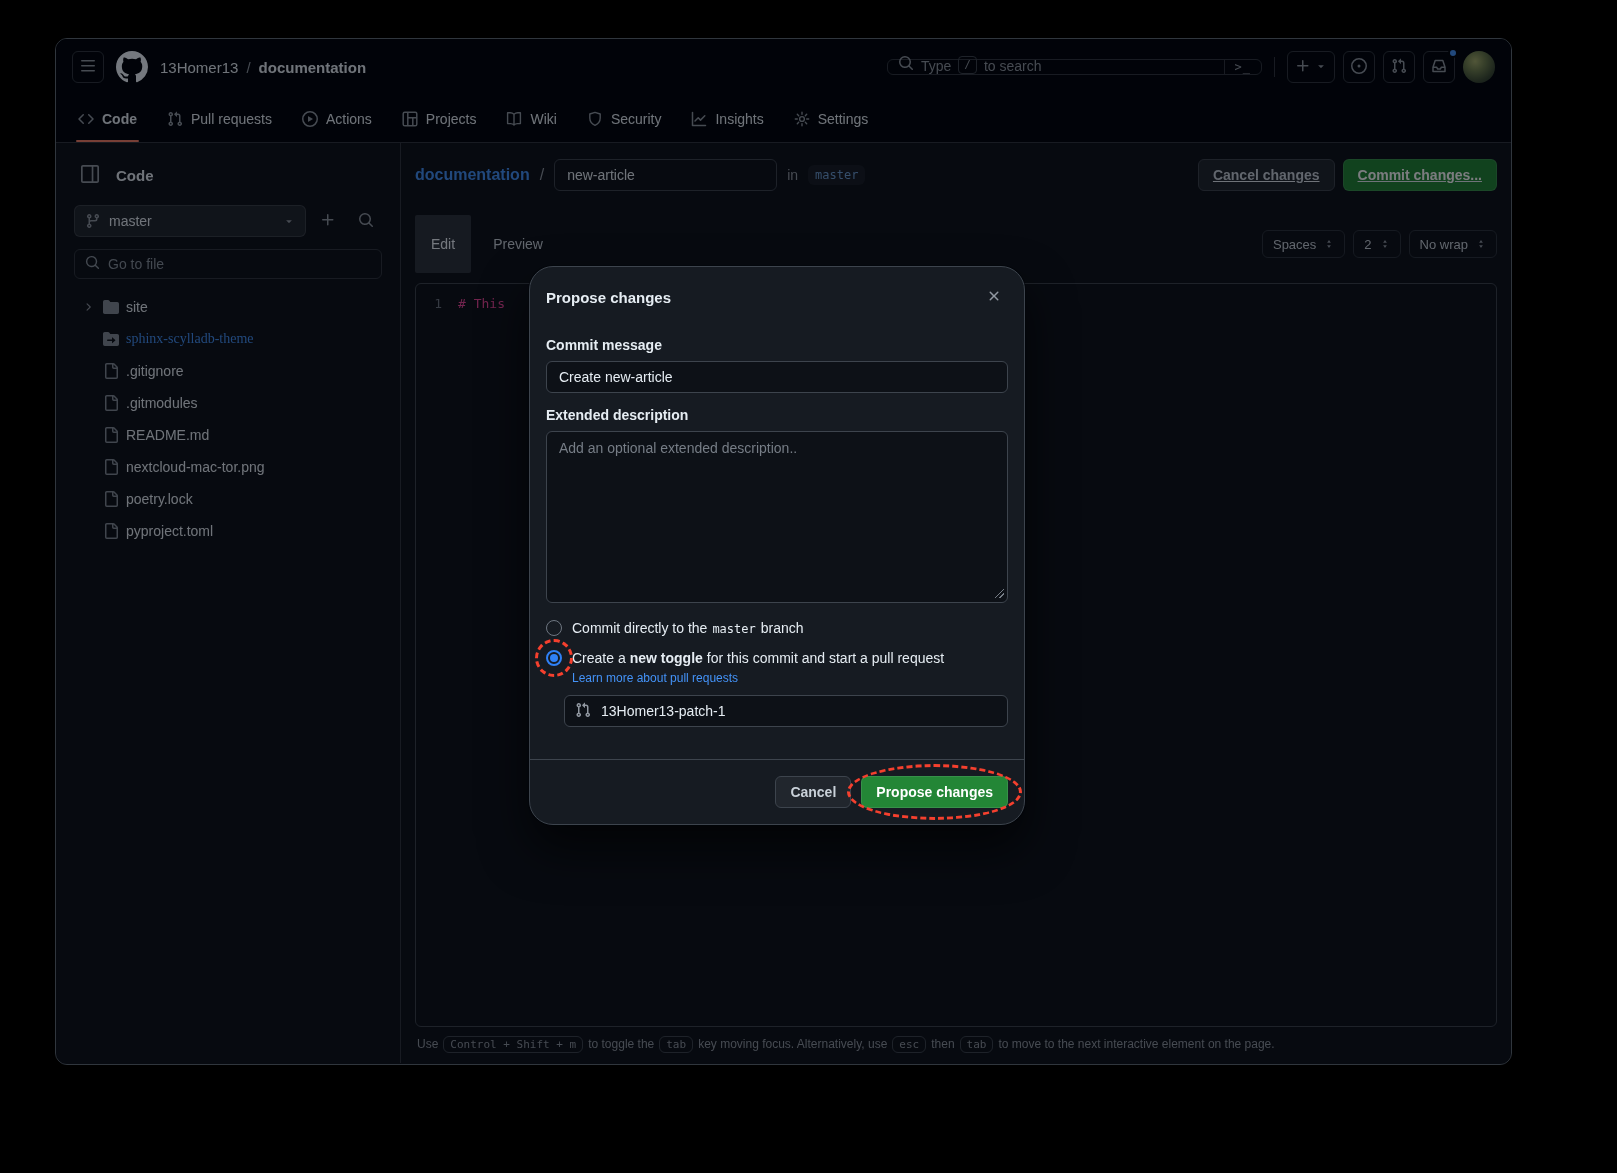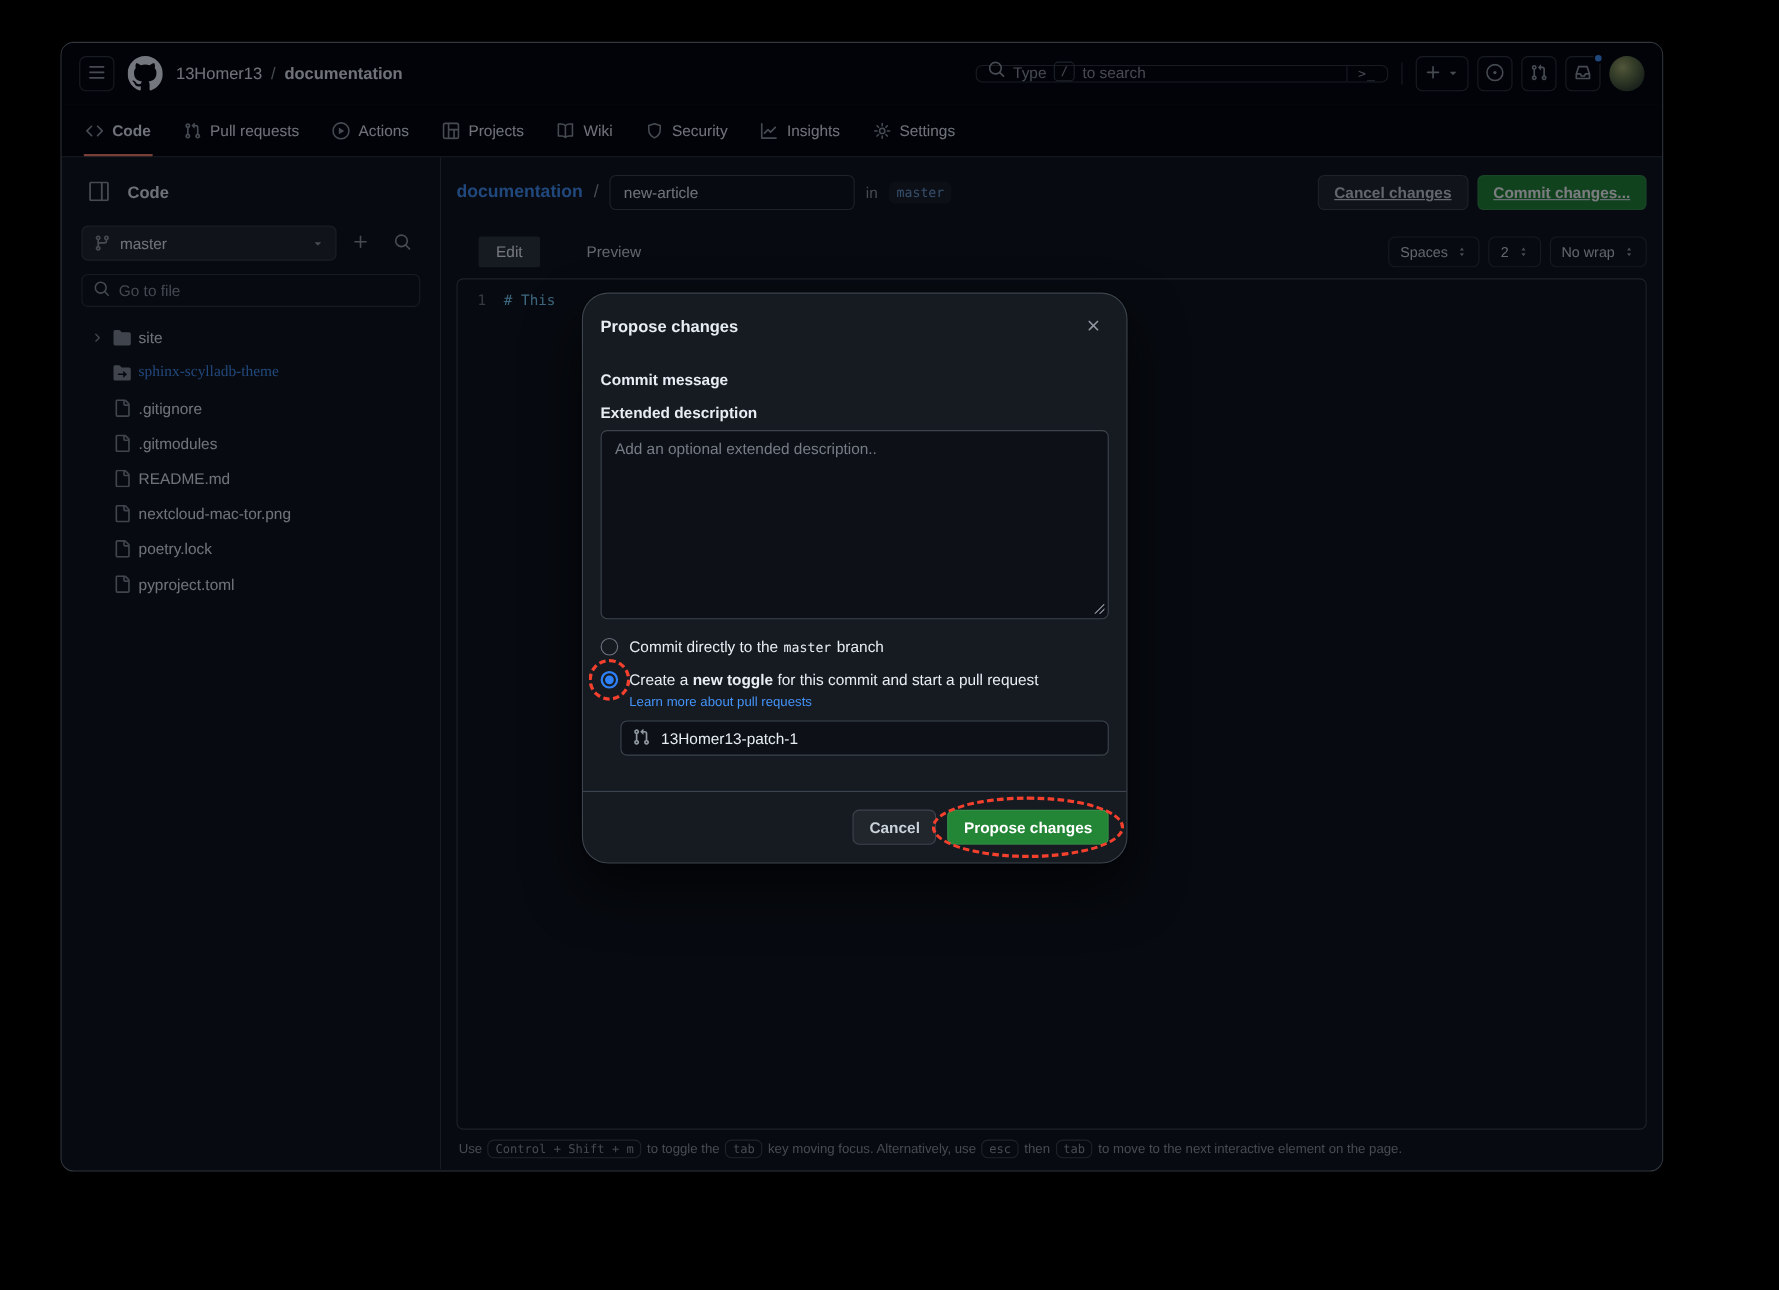--- a/index.html
+++ b/index.html
@@ -88,35 +88,35 @@
   .in-label { color:#9198a1; }
   .branch-chip {
     font-family:"DejaVu Sans Mono", monospace; font-size:12px; color:#6e9fd5;
     background:rgba(110,118,129,0.12); padding:3px 7px; border-radius:6px;
   }
   .toolbar-right { margin-left:auto; display:flex; gap:8px;text-decoration:underline; }
   .btn { height:32px; padding:0 14px; border-radius:6px; font-size:14px; font-weight:600; display:flex; align-items:center; cursor:pointer; font-family:inherit; }
   .btn-default { background:#21262d; color:#c9d1d9; border:1px solid #3d444d; }
   .btn-primary { background:#238636; color:#fff; border:1px solid rgba(240,246,252,0.1); }
   .editor-controls { display:flex; align-items:center; gap:6px; margin-top:24px; }
-  .seg-tab { padding:6px 16px; border-radius:2px; color:#c9d1d9; background:transparent; border:none; font-size:14px; font-family:inherit; cursor:pointer;margin-left:20px; }
+  .seg-tab { padding:21px 16px; border-radius:2px; color:#c9d1d9; background:transparent; border:none; font-size:14px; font-family:inherit; cursor:pointer; }
   .seg-tab.active { background:#2d333b; color:#f0f6fc; font-weight:500; }
   .selects { margin-left:auto; display:flex; gap:8px; }
   .select {
     display:flex; align-items:center; gap:8px; height:28px; padding:0 10px; border-radius:6px;
     border:1px solid #2c333b; background:transparent; color:#c9d1d9; font-size:13px; font-family:inherit; cursor:pointer;
   }
   .select .caret { color:#9198a1; display:flex; }
   .editor {
     margin-top:10px; flex:1; border:1px solid #3d444d; border-radius:6px; background:#0d1117;
     font-family:"DejaVu Sans Mono", monospace; font-size:13px; padding-top:12px; overflow:hidden;
   }
   .code-line { display:flex; }
   .gutter { width:42px; flex:none; text-align:right; padding-right:16px; color:#6e7681; }
-  .code-text { color:#7dd3fc; white-space:pre;text-align:center; }
+  .code-text { color:#ec4899; white-space:pre;text-align:center; }
   .footer-hint { padding:10px 0 6px 2px; font-size:12px; color:#9198a1; }
   .footer-hint kbd {
     font-family:"DejaVu Sans Mono", monospace; font-size:11px; color:#9198a1;
     border:1px solid #3d444d; border-radius:6px; padding:1px 6px; margin:0 5px;
   }
   
   .dim { position:absolute; inset:0; background:rgba(1,4,9,0.52); z-index:40; }
   .modal {
     position:absolute; left:473px; top:227px; width:496px; z-index:60;
     background:#161b22; border:1px solid #3d444d; border-radius:24px;
@@ -488,20 +488,21 @@
     <div class="modal-header">
       <span class="modal-title">Propose changes</span>
       <button class="modal-close">
         <span><svg width="16" height="16" viewBox="0 0 16 16" fill="currentColor">
               <path d="M3.72 3.72a.75.75 0 011.06 0L8 6.94l3.22-3.22a.749.749 0 011.275.326.749.749 0 01-.215.734L9.06 8l3.22 3.22a.749.749 0 01-.326 1.275.749.749 0 01-.734-.215L8 9.06l-3.22 3.22a.751.751 0 01-1.042-.018.751.751 0 01-.018-1.042L6.94 8 3.72 4.78a.75.75 0 010-1.06z"></path>
             </svg></span>
       </button>
     </div>
     <div class="modal-body">
       <div class="form-label">Commit message</div>
+      <input class="text-input" value="Create new-article" style="">
 
       <div class="form-label">Extended description</div>
       <div class="resize-corner">
         <textarea class="textarea" placeholder="Add an optional extended description.." style=""></textarea>
       </div>
 
       <div class="radio-row">
         <span class="radio"></span>
         <span>
           <span>Commit directly to the</span><span class="code-inline">master</span><span>branch</span>

